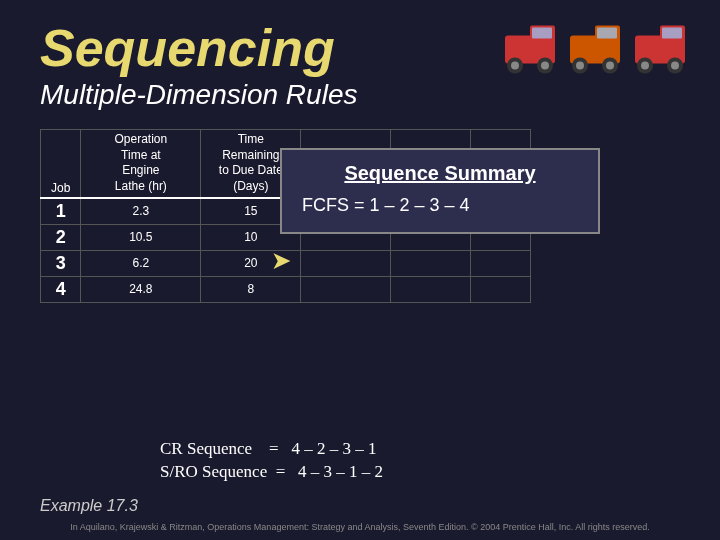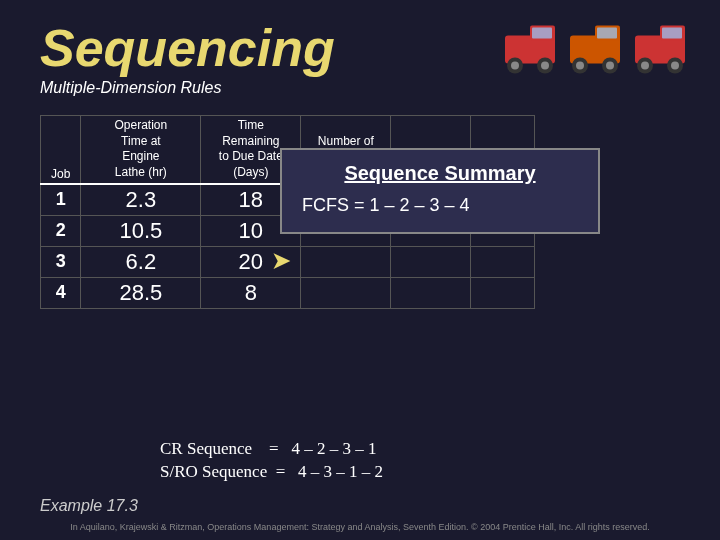--- a/index.html
+++ b/index.html
@@ -21,21 +21,21 @@
     }
     .title {
       font-size: 52px;
       font-style: italic;
       font-weight: bold;
       color: #e8d870;
       line-height: 1.1;
       margin-bottom: 2px;
     }
     .subtitle {
-      font-size: 16px;
+      font-size: 28px;
       font-style: italic;
       color: white;
       margin-bottom: 18px;
     }
     .truck-svg {
       width: 200px;
       height: 70px;
       position: absolute;
       top: 8px;
       right: 20px;
@@ -50,21 +50,21 @@
       text-align: center;
       border: 1px solid #555;
     }
     table th {
       font-weight: normal;
       font-size: 12px;
       vertical-align: bottom;
       border-bottom: 2px solid white;
     }
     table td {
-      font-size: 22px;
+      font-size: 12px;
     }
     .job-col {
       font-weight: bold;
       font-size: 18px;
     }
     .summary-box {
       position: absolute;
       top: 148px;
       left: 280px;
       background: #2d2d4e;
@@ -178,21 +178,21 @@
         <th style="width:80px">
           <span class="col-header-line">Critical<br>Ratio</span>
         </th>
         <th style="width:60px">S/RO</th>
       </tr>
     </thead>
     <tbody id="table-body">
     <tr>
     <td class="job-col">1</td>
     <td>2.3</td>
-    <td>18</td>
+    <td>15</td>
     <td style="visibility:hidden">3</td>
     <td style="visibility:hidden">2.17</td>
     <td style="visibility:hidden">0.89</td>
   </tr>
         <tr>
     <td class="job-col">2</td>
     <td>10.5</td>
     <td>10</td>
     <td style="visibility:hidden">5</td>
     <td style="visibility:hidden">1.25</td>
@@ -201,21 +201,21 @@
         <tr>
     <td class="job-col">3</td>
     <td>6.2</td>
     <td>20</td>
     <td style="visibility:hidden">8</td>
     <td style="visibility:hidden">2.11</td>
     <td style="visibility:hidden">0.46</td>
   </tr>
         <tr>
     <td class="job-col">4</td>
-    <td>28.5</td>
+    <td>24.8</td>
     <td>8</td>
     <td style="visibility:hidden">2</td>
     <td style="visibility:hidden">0.64</td>
     <td style="visibility:hidden">0.44</td>
   </tr>
       </tbody>
   </table>
 
   <div class="summary-box">
     <div class="summary-title">Sequence Summary</div>

